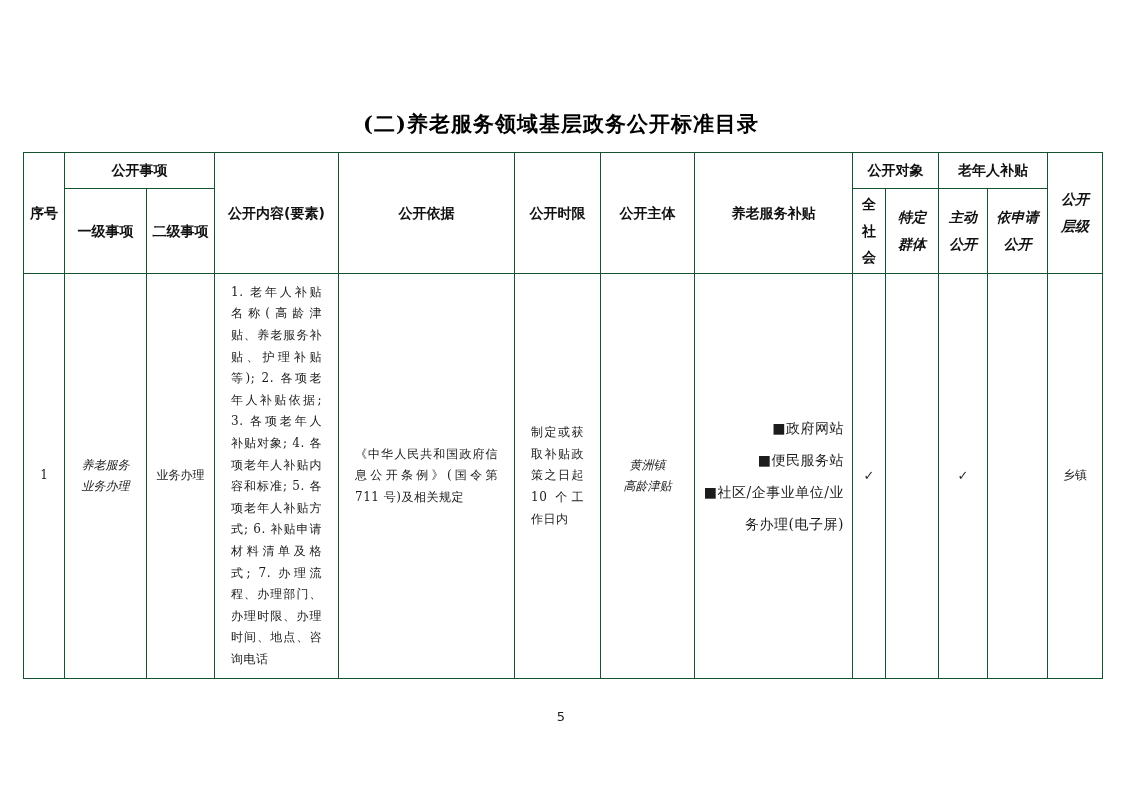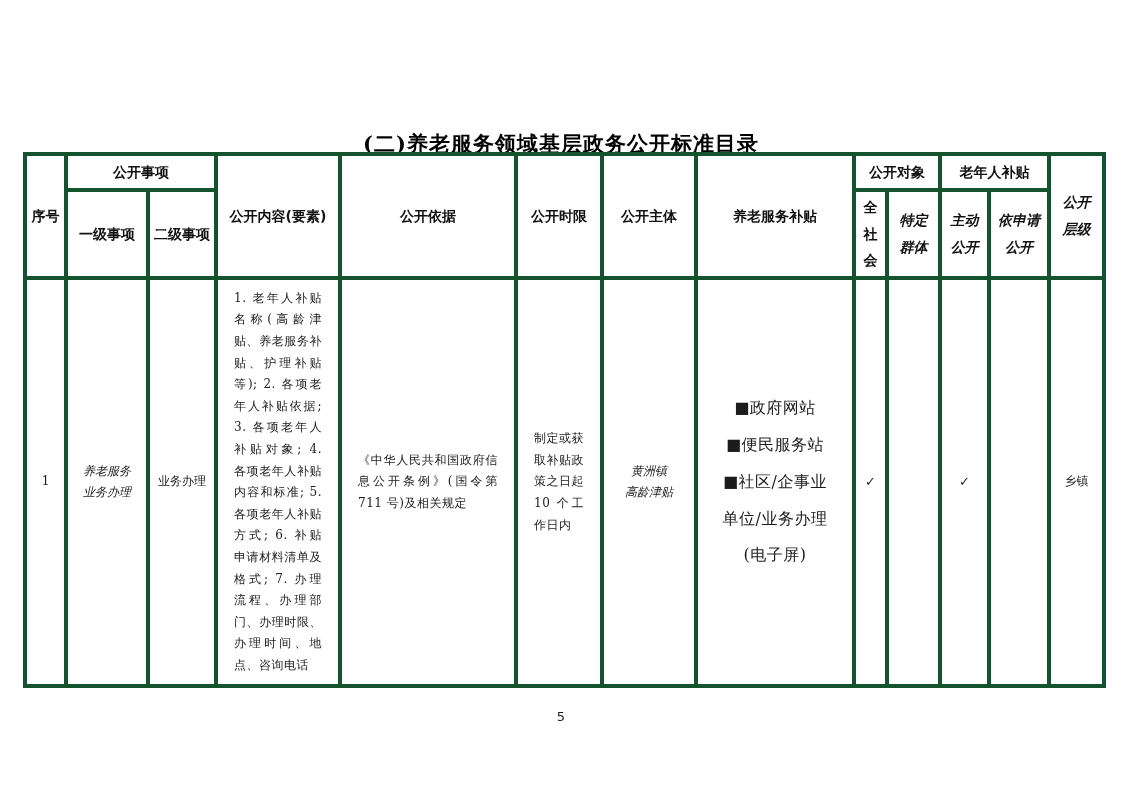--- a/index.html
+++ b/index.html
@@ -7,37 +7,37 @@
   .page {
     position:relative;
     width:1122px; height:793px;
     background:#ffffff;
     overflow:hidden;
     font-family:"DejaVu Serif","Liberation Serif",serif;
     color:#1c1c1c;
   }
   .doc-title {
     position:absolute;
-    top:130px; left:0; width:100%;
+    top:110px; left:0; width:100%;
     text-align:center;
     font-size:21px;
     font-weight:bold;
     letter-spacing:1px;
     font-family:"DejaVu Serif","Liberation Serif",serif;
     color:#000000;
   }
   table.std {
     position:absolute;
     left:23px; top:152px;
     width:1079px;
     border-collapse:collapse;
     table-layout:fixed;
   }
   table.std td {
-    border:4px solid #14532d;
+    border:1px solid #14532d;
     vertical-align:middle;
     background:#ffffff;
   }
   tr.hrow1 { height:36px; }
   tr.hrow2 { height:64px; }
   tr.brow  { height:308px; }
   .hcell {
     font-family:"DejaVu Sans","Liberation Sans",sans-serif;
     font-weight:bold;
     font-size:14px;
@@ -55,26 +55,26 @@
   }
   .preline { white-space:pre-line;font-style:italic; }
   .cell-text {
     text-align:justify;
     text-justify:inter-ideograph;
     padding:8px 16px;
     line-height:1.8;
     letter-spacing:0.5px;
   }
   .cell-channels {
-    text-align:center;
+    text-align:right;
     vertical-align:middle;
-    padding:8px 24px;
+    padding:8px 8px;
     line-height:2.3;
     letter-spacing:0.5px;
-    font-size:16px;
+    font-size:14px;
   }
   .channel-line { white-space:normal; }
   .checkmark { font-size:13px; color:#2a2a2a; }
   .page-number {
     position:absolute;
     top:709px; left:0; width:100%;
     text-align:center;
     font-size:13px;
     color:#1c1c1c;
     font-family:"DejaVu Sans","Liberation Sans",sans-serif;

